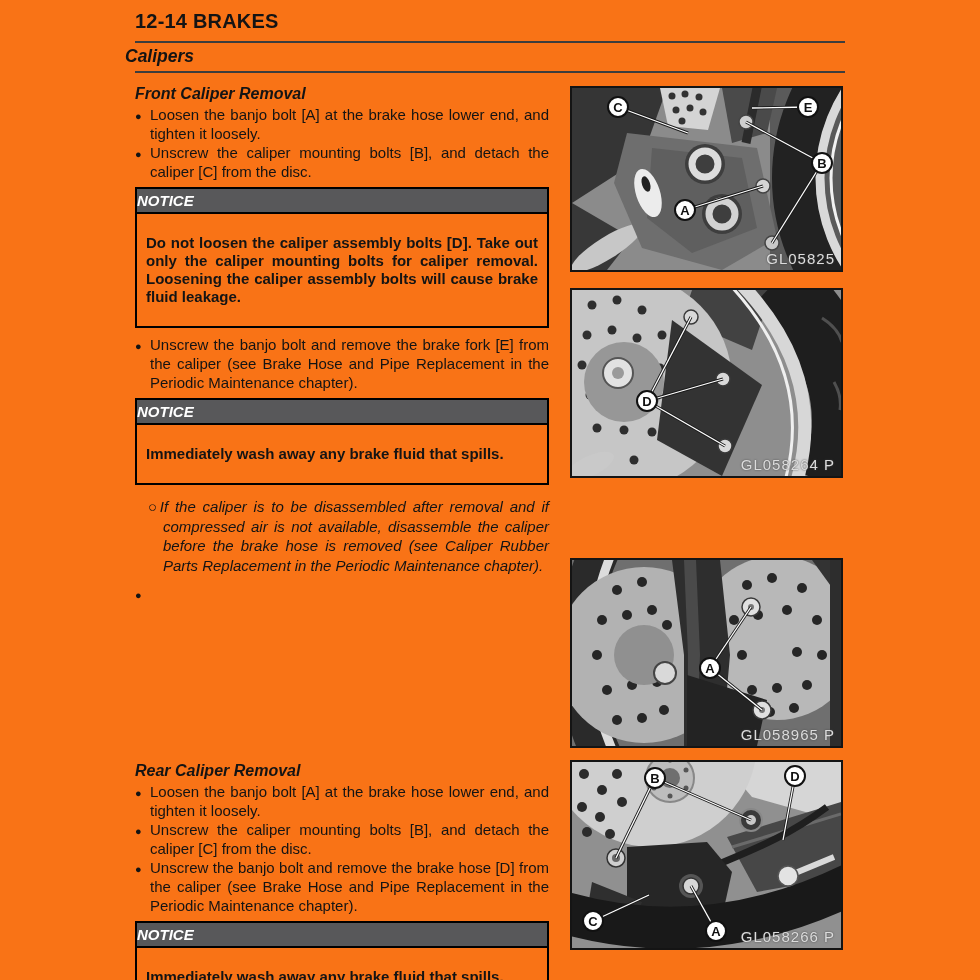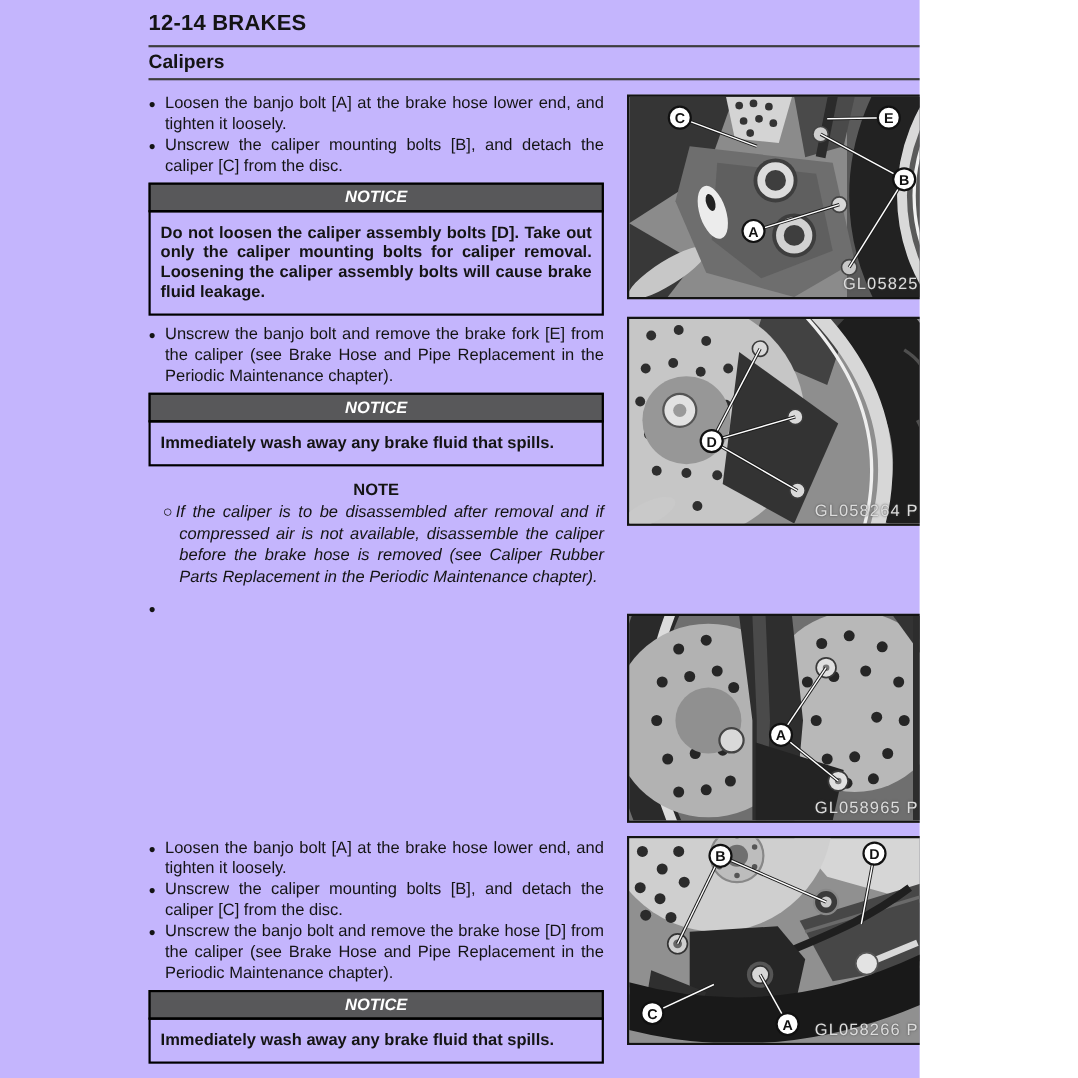--- a/index.html
+++ b/index.html
@@ -1,37 +1,37 @@
 <!DOCTYPE html>
 <html><head>
 <meta charset="utf-8">
 <style>
   html,body { margin:0; padding:0; background:#fff; }
   .page {
-    position:relative; width:836px; height:980px; background:#c4b5fd;
+    position:relative; width:980px; height:980px; background:#f97316;
     font-family:"Liberation Sans", sans-serif; color:#141414; overflow:hidden;
   }
   .chapter-header { position:absolute; left:135px; top:10px; font-size:20px; font-weight:bold; letter-spacing:.2px; }
   .hrule { position:absolute; left:135px; width:710px; border-top:2px solid #3d3d3d; }
   .rule-1 { top:41px; }
-  .section-header { position:absolute; left:135px; top:46px; font-size:17.5px; font-weight:bold; }
+  .section-header { position:absolute; left:125px; top:46px; font-size:17.5px; font-weight:bold;font-style:italic; }
   .rule-2 { top:71px; }
 
   .col { position:absolute; left:135px; width:414px; font-size:15px; line-height:19px; }
   .front-col { top:84px; }
   .rear-col  { top:761px; }
 
   .sub-title { font-style:italic; font-weight:bold; font-size:16px; line-height:20px; margin-bottom:1px; }
   .bullet { position:relative; padding-left:15px; text-align:justify; }
   .bullet .bmark { position:absolute; left:0; top:2px; font-size:11px; }
 
   .notice { margin-top:6px; margin-bottom:7px; }
-  .notice-head { border:2px solid #000; background:#58585a; color:#fff; text-align:center;
-                 font-weight:bold; font-style:italic; font-size:15px; line-height:19px; padding:2px 16px; }
-  .notice-body { border:2px solid #000; margin-top:-2px; padding:10px 9px; font-weight:bold;
+  .notice-head { border:2px solid #000; background:#58585a; color:#fff; 
+                 font-weight:bold; font-style:italic; font-size:15px; line-height:19px; padding:2px 0; }
+  .notice-body { border:2px solid #000; margin-top:-2px; padding:20px 9px; font-weight:bold;
                  text-align:justify; line-height:18px; }
 
   .note-block { margin-top:12px; }
   .note-label { text-align:center; font-weight:bold; font-size:15px; line-height:19px; margin-bottom:1px; }
   .note-text  { font-style:italic; padding-left:28px; text-indent:-15px; text-align:justify; line-height:19.5px; }
   .collars-bullet { margin-top:9px; }
 
   .figure { position:absolute; left:570px; width:273px; border:2px solid #141414;
             box-sizing:border-box; background:#8a8a8a; overflow:hidden; }
   .fig-1 { top:86px;  height:186px; }
@@ -52,20 +52,21 @@
 <body>
 
 <div class="page">
 
   <div class="chapter-header">12-14 BRAKES</div>
   <div class="hrule rule-1"></div>
   <div class="section-header">Calipers</div>
   <div class="hrule rule-2"></div>
 
   <div class="col front-col">
+    <div class="sub-title">Front Caliper Removal</div>
 
     <div class="bullet">
       <span class="bmark">●</span>
       <span>Loosen the banjo bolt [A] at the brake hose lower end, and tighten it loosely.</span>
     </div>
     <div class="bullet">
       <span class="bmark">●</span>
       <span>Unscrew the caliper mounting bolts [B], and detach the caliper [C] from the disc.</span>
     </div>
 
@@ -78,30 +79,30 @@
       <span class="bmark">●</span>
       <span>Unscrew the banjo bolt and remove the brake fork [E] from the caliper (see Brake Hose and Pipe Replacement in the Periodic Maintenance chapter).</span>
     </div>
 
     <div class="notice">
       <div class="notice-head">NOTICE</div>
       <div class="notice-body">Immediately wash away any brake fluid that spills.</div>
     </div>
 
     <div class="note-block">
-      <div class="note-label">NOTE</div>
       <div class="note-text"><span>○</span><span>If the caliper is to be disassembled after removal and if compressed air is not available, disassemble the caliper before the brake hose is removed (see Caliper Rubber Parts Replacement in the Periodic Maintenance chapter).</span></div>
     </div>
 
     <div class="bullet collars-bullet">
       <span class="bmark">●</span>
     </div>
   </div>
 
   <div class="col rear-col">
+    <div class="sub-title">Rear Caliper Removal</div>
 
     <div class="bullet">
       <span class="bmark">●</span>
       <span>Loosen the banjo bolt [A] at the brake hose lower end, and tighten it loosely.</span>
     </div>
     <div class="bullet">
       <span class="bmark">●</span>
       <span>Unscrew the caliper mounting bolts [B], and detach the caliper [C] from the disc.</span>
     </div>
     <div class="bullet">

